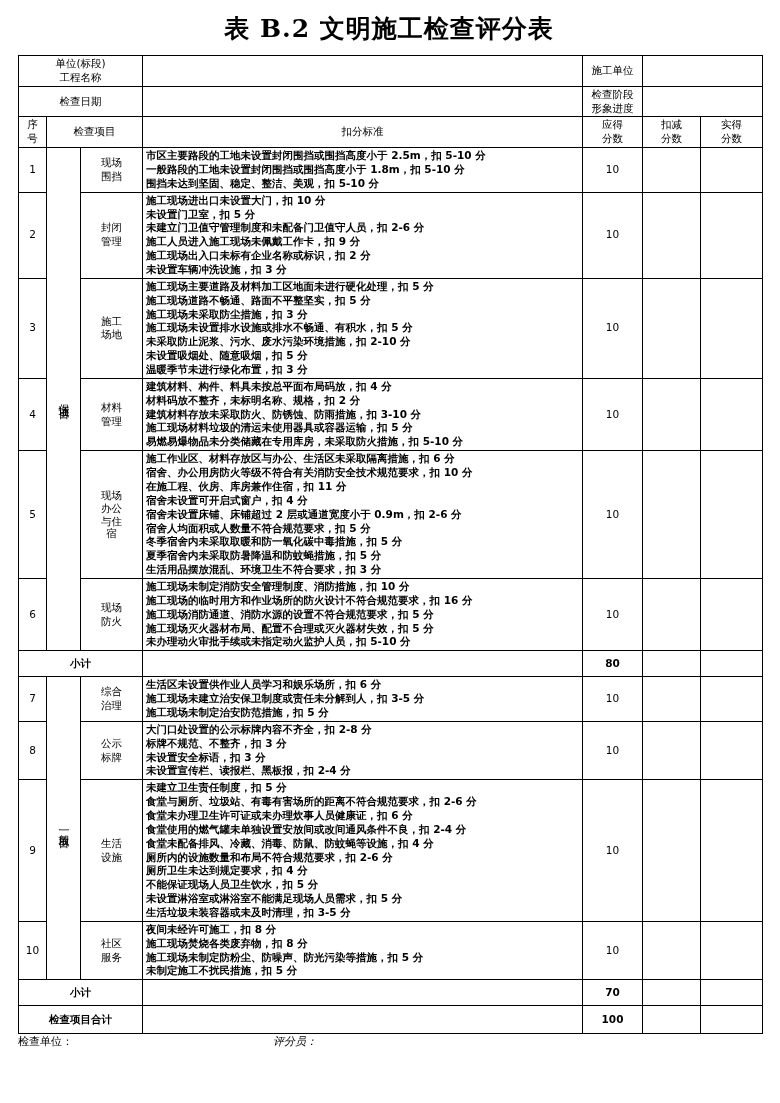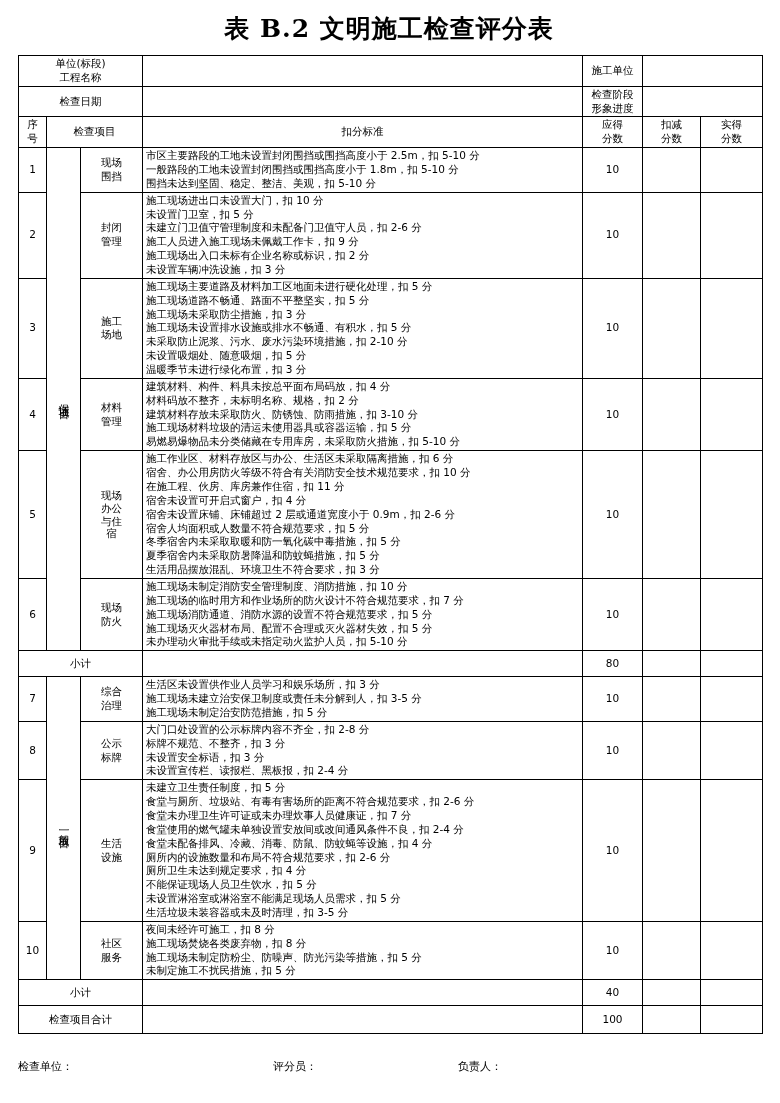--- a/index.html
+++ b/index.html
@@ -46,36 +46,37 @@
     text-orientation: upright;
     letter-spacing: 2px;
     line-height: 1;
     margin: 0 auto;
     font-size: 11px;
   }
   .crit {
     padding: 3px 4px;
     font-size: 10.3px;
     line-height: 1.42;
+    font-weight: bold;
   }
   .crit div { white-space: nowrap; }
   .hdr {
     text-align: center;
     font-size: 11px;
     line-height: 1.25;
   }
   .twoline { line-height: 1.2; }
-  .sub-total td { font-size: 11.5px; }
+  .sub-total td { font-size: 11.5px; font-weight: bold; }
   .footer {
-    margin-top: 25px;
+    margin-top: 0;
     font-size: 11px;
     display: flex;
   }
   .footer .f1 { width: 255px; }
-  .footer .f2 { width: 185px; }
+  .footer .f2 { width: 185px; font-style: italic; }
   .footer .f3 { flex: 1; }
 </style>
 </head>
 <body>
 
 <div class="page">
 
   <div class="doc-title">表 B.2   文明施工检查评分表</div>
 
   <table class="main">
@@ -232,21 +233,21 @@
       </tr>
 
       <tr>
         <td class="c-center">6</td>
         <td class="hdr twoline">
           <div>现场</div>
           <div>防火</div>
         </td>
         <td class="crit">
           <div>施工现场未制定消防安全管理制度、消防措施，扣 10 分</div>
-          <div>施工现场的临时用方和作业场所的防火设计不符合规范要求，扣 7 分</div>
+          <div>施工现场的临时用方和作业场所的防火设计不符合规范要求，扣 16 分</div>
           <div>施工现场消防通道、消防水源的设置不符合规范要求，扣 5 分</div>
           <div>施工现场灭火器材布局、配置不合理或灭火器材失效，扣 5 分</div>
           <div>未办理动火审批手续或未指定动火监护人员，扣 5-10 分</div>
         </td>
         <td class="c-center">10</td>
         <td class="c-center"></td>
         <td class="c-center"></td>
       </tr>
 
       <tr class="sub-total">
@@ -260,21 +261,21 @@
       <tr>
         <td class="c-center">7</td>
         <td rowspan="4" class="c-center">
           <div class="vert">一般项目</div>
         </td>
         <td class="hdr twoline">
           <div>综合</div>
           <div>治理</div>
         </td>
         <td class="crit">
-          <div>生活区未设置供作业人员学习和娱乐场所，扣 3 分</div>
+          <div>生活区未设置供作业人员学习和娱乐场所，扣 6 分</div>
           <div>施工现场未建立治安保卫制度或责任未分解到人，扣 3-5 分</div>
           <div>施工现场未制定治安防范措施，扣 5 分</div>
         </td>
         <td class="c-center">10</td>
         <td class="c-center"></td>
         <td class="c-center"></td>
       </tr>
 
       <tr>
         <td class="c-center">8</td>
@@ -295,21 +296,21 @@
 
       <tr>
         <td class="c-center">9</td>
         <td class="hdr twoline">
           <div>生活</div>
           <div>设施</div>
         </td>
         <td class="crit">
           <div>未建立卫生责任制度，扣 5 分</div>
           <div>食堂与厕所、垃圾站、有毒有害场所的距离不符合规范要求，扣 2-6 分</div>
-          <div>食堂未办理卫生许可证或未办理炊事人员健康证，扣 7 分</div>
+          <div>食堂未办理卫生许可证或未办理炊事人员健康证，扣 6 分</div>
           <div>食堂使用的燃气罐未单独设置安放间或改间通风条件不良，扣 2-4 分</div>
           <div>食堂未配备排风、冷藏、消毒、防鼠、防蚊蝇等设施，扣 4 分</div>
           <div>厕所内的设施数量和布局不符合规范要求，扣 2-6 分</div>
           <div>厕所卫生未达到规定要求，扣 4 分</div>
           <div>不能保证现场人员卫生饮水，扣 5 分</div>
           <div>未设置淋浴室或淋浴室不能满足现场人员需求，扣 5 分</div>
           <div>生活垃圾未装容器或未及时清理，扣 3-5 分</div>
         </td>
         <td class="c-center">10</td>
         <td class="c-center"></td>
@@ -329,34 +330,33 @@
           <div>未制定施工不扰民措施，扣 5 分</div>
         </td>
         <td class="c-center">10</td>
         <td class="c-center"></td>
         <td class="c-center"></td>
       </tr>
 
       <tr class="sub-total">
         <td colspan="3" class="c-center" style="height:26px">小计</td>
         <td></td>
-        <td class="c-center">40</td>
+        <td class="c-center">70</td>
         <td class="c-center"></td>
         <td class="c-center"></td>
       </tr>
 
       <tr class="sub-total">
         <td colspan="3" class="c-center" style="height:28px">检查项目合计</td>
         <td></td>
         <td class="c-center">100</td>
         <td class="c-center"></td>
         <td class="c-center"></td>
       </tr>
     </tbody>
   </table>
 
   <div class="footer">
     <div class="f1">检查单位：</div>
     <div class="f2">评分员：</div>
-    <div class="f3">负责人：</div>
   </div>
 
 </div>
 
 </body></html>

